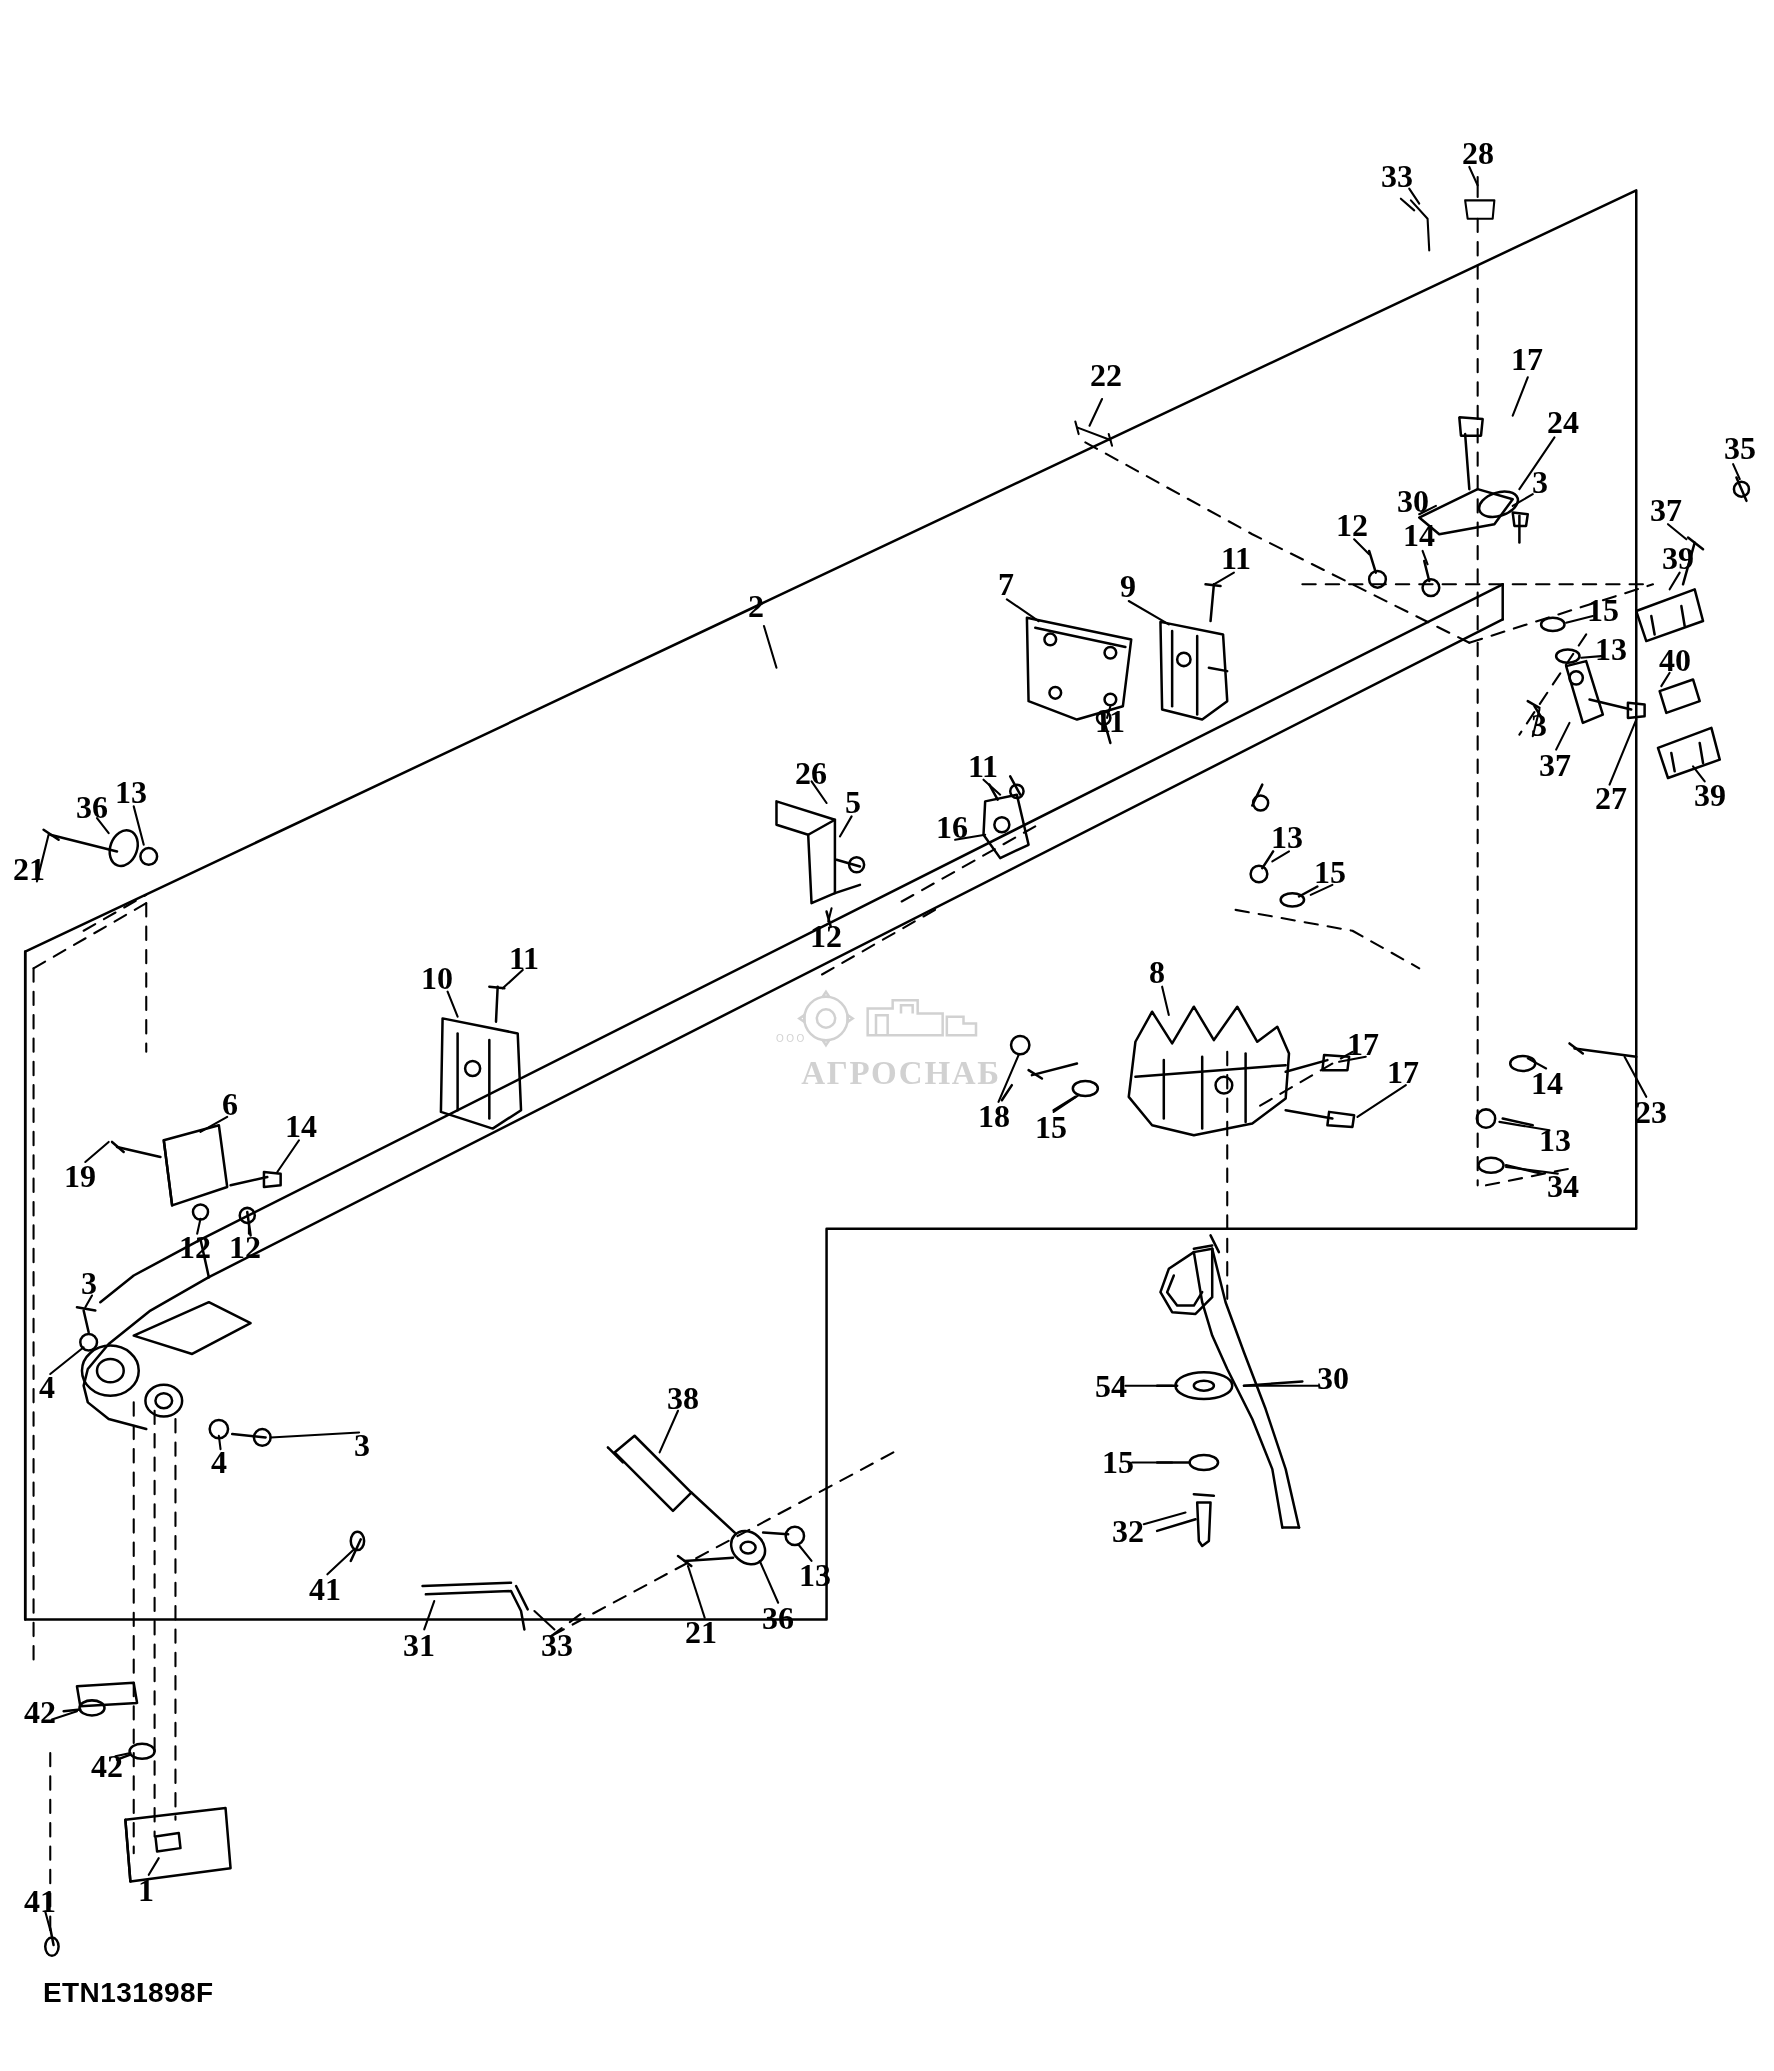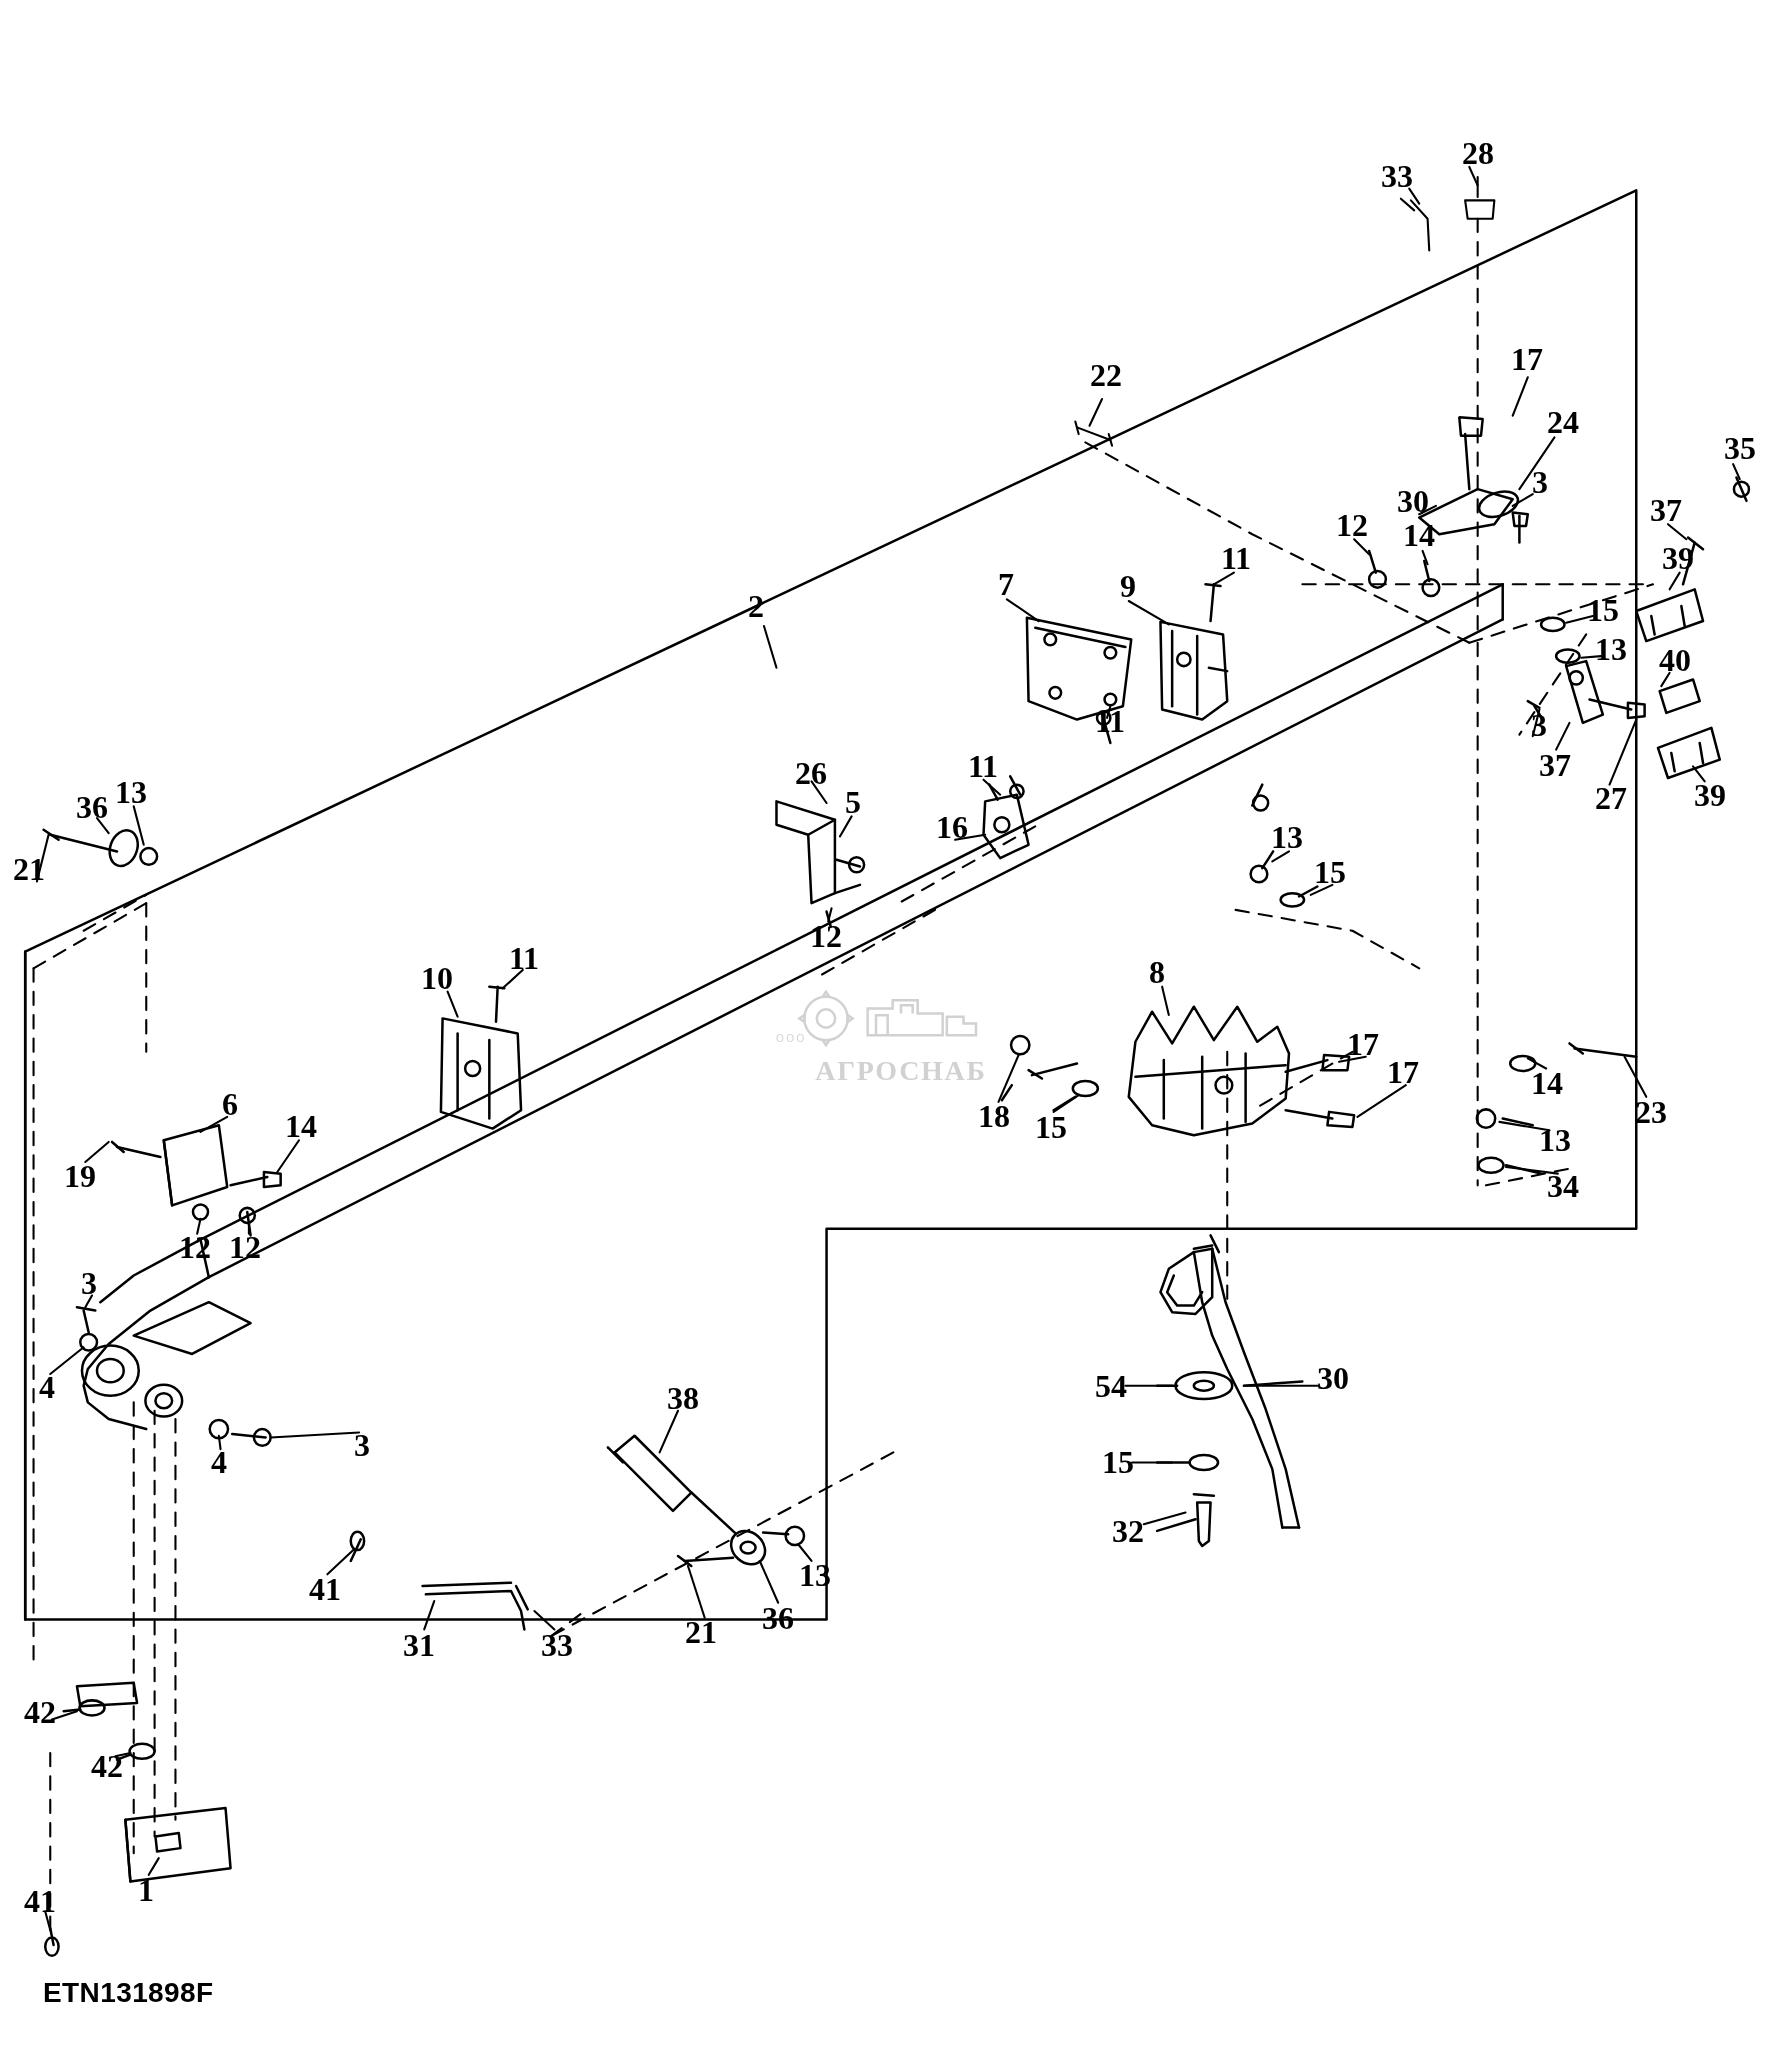--- a/index.html
+++ b/index.html
@@ -56,21 +56,21 @@
     pointer-events: none;
   }
   .watermark .wm-text {
     position: absolute;
     left: 0;
     top: 70px;
     width: 250px;
     text-align: center;
     font-family: "Liberation Serif", serif;
     font-weight: bold;
-    font-size: 28px;
+    font-size: 33px;
     color: #9a9a9a;
     letter-spacing: 1.7px;
   }
   .watermark .wm-sub {
     position: absolute;
     left: 0;
     top: 48px;
     width: 250px;
     text-align: left;
     font-family: "Liberation Sans", sans-serif;

